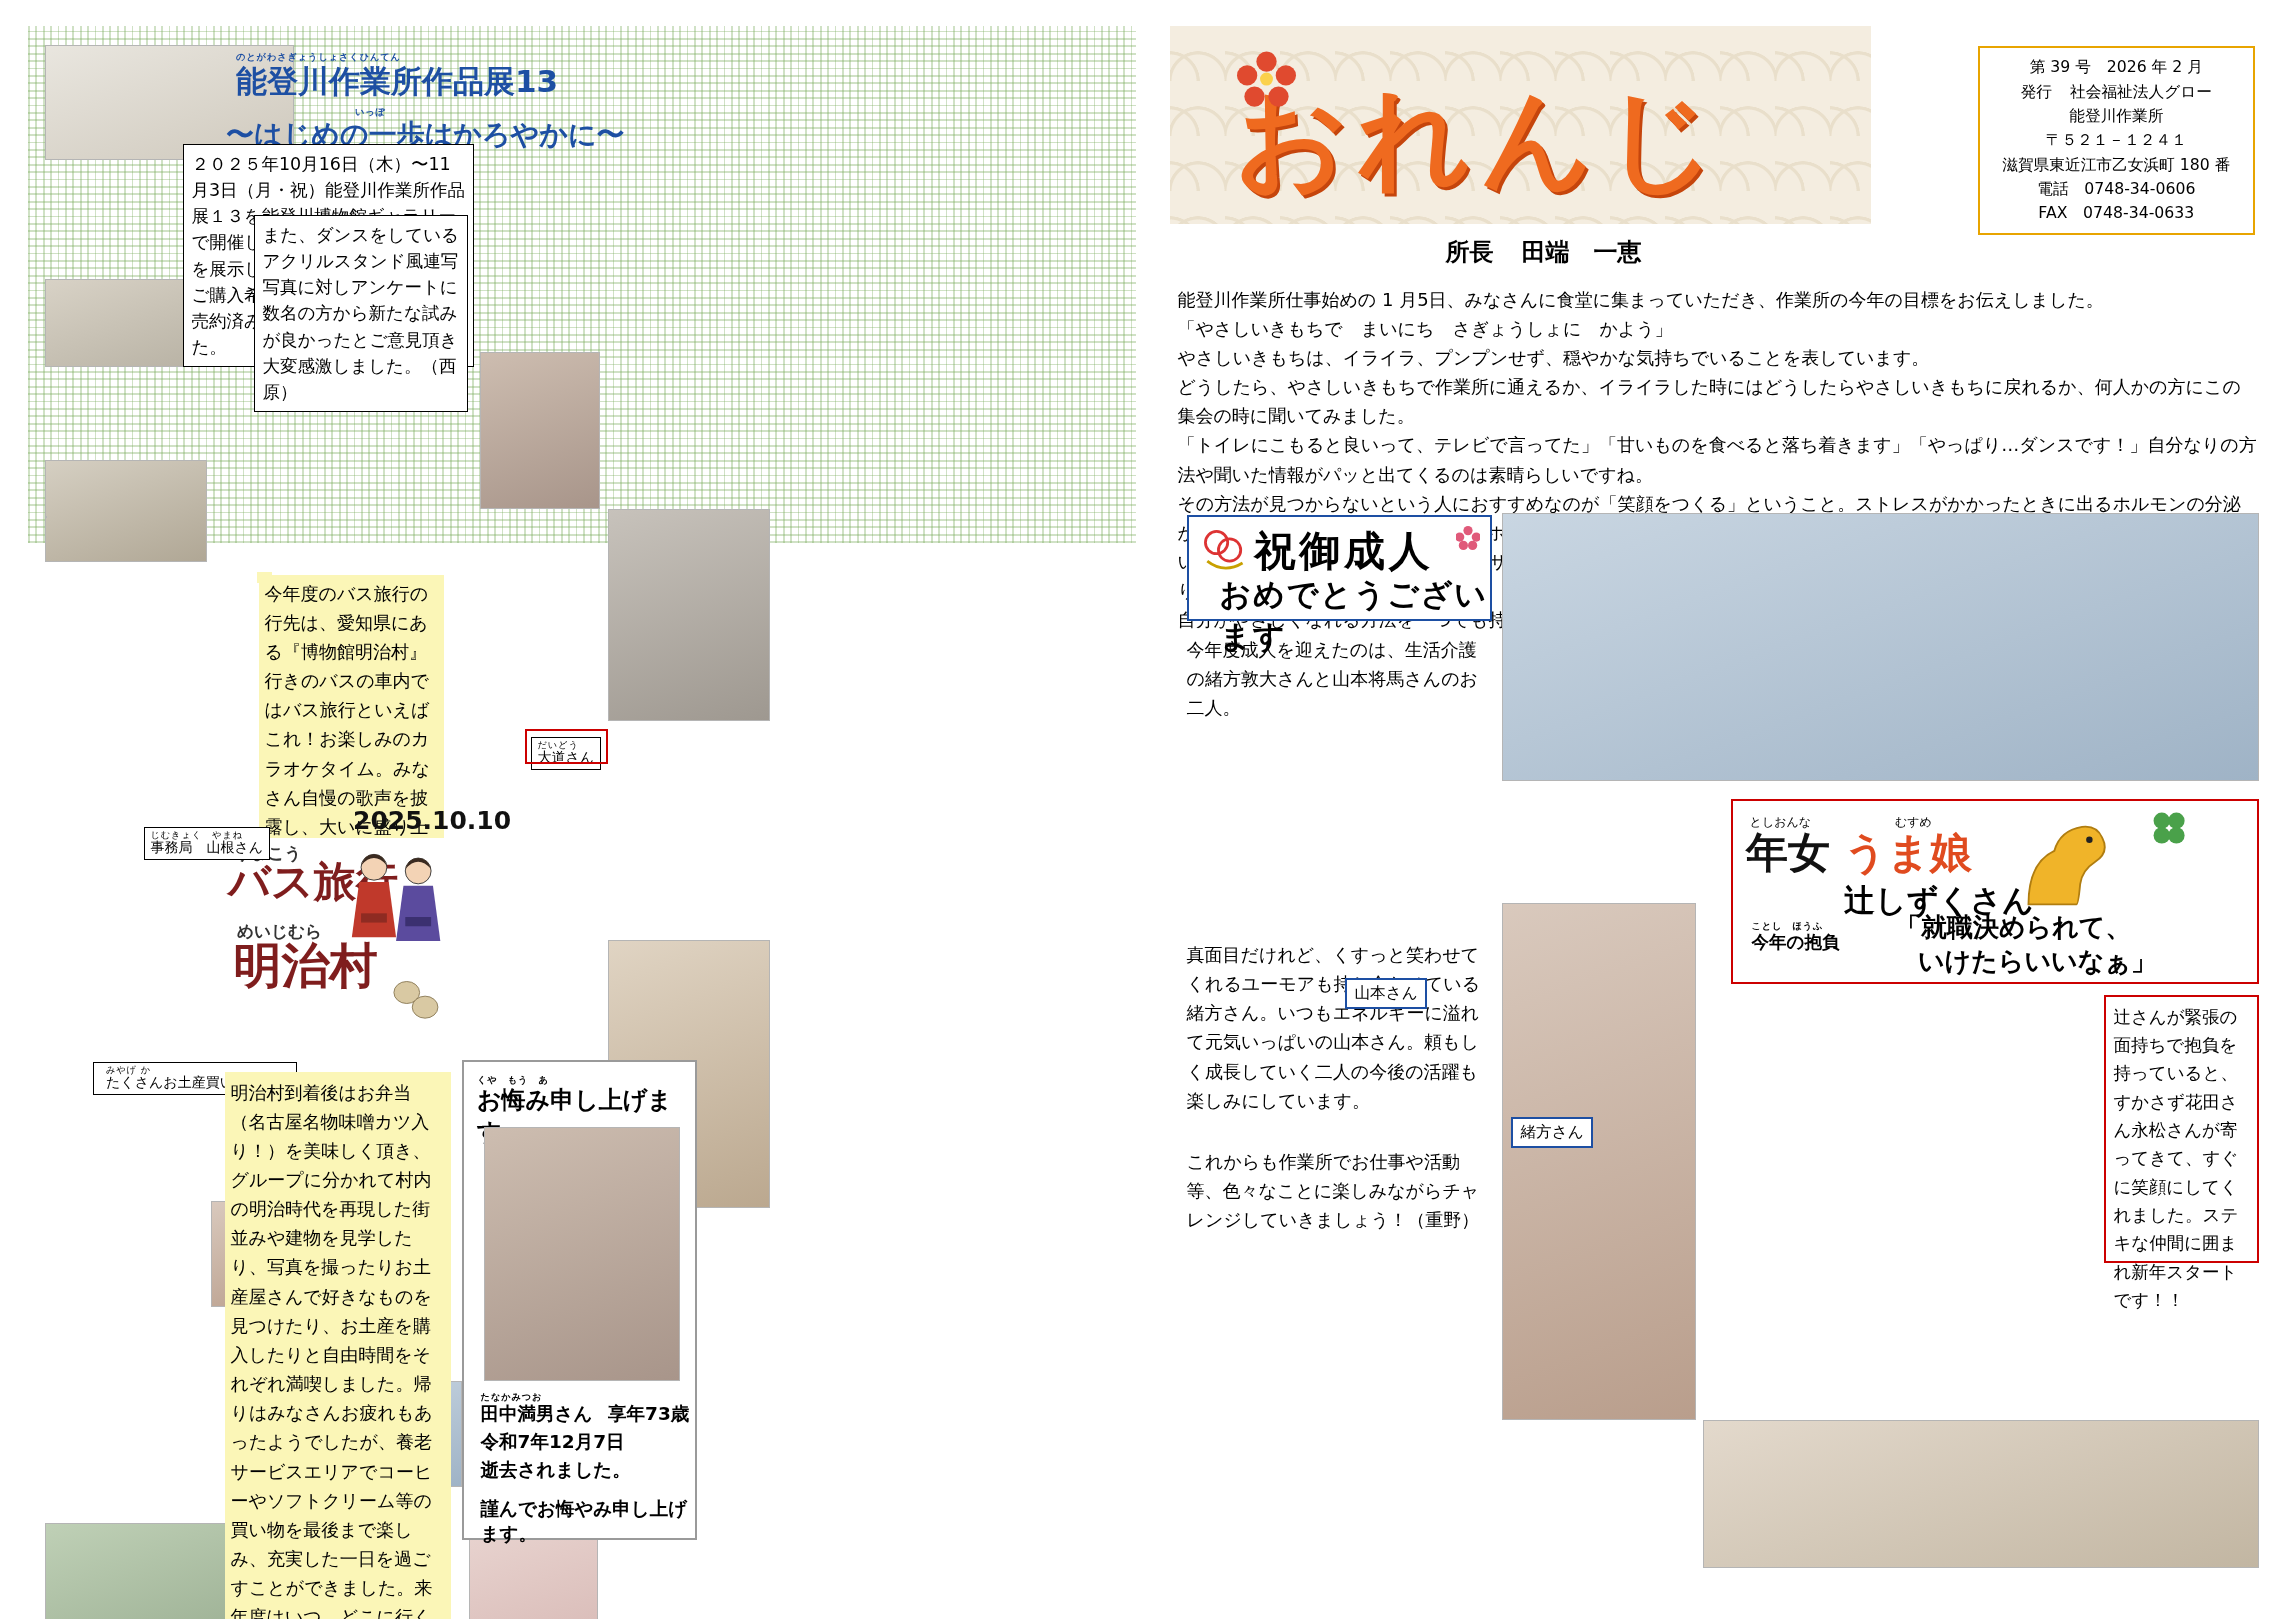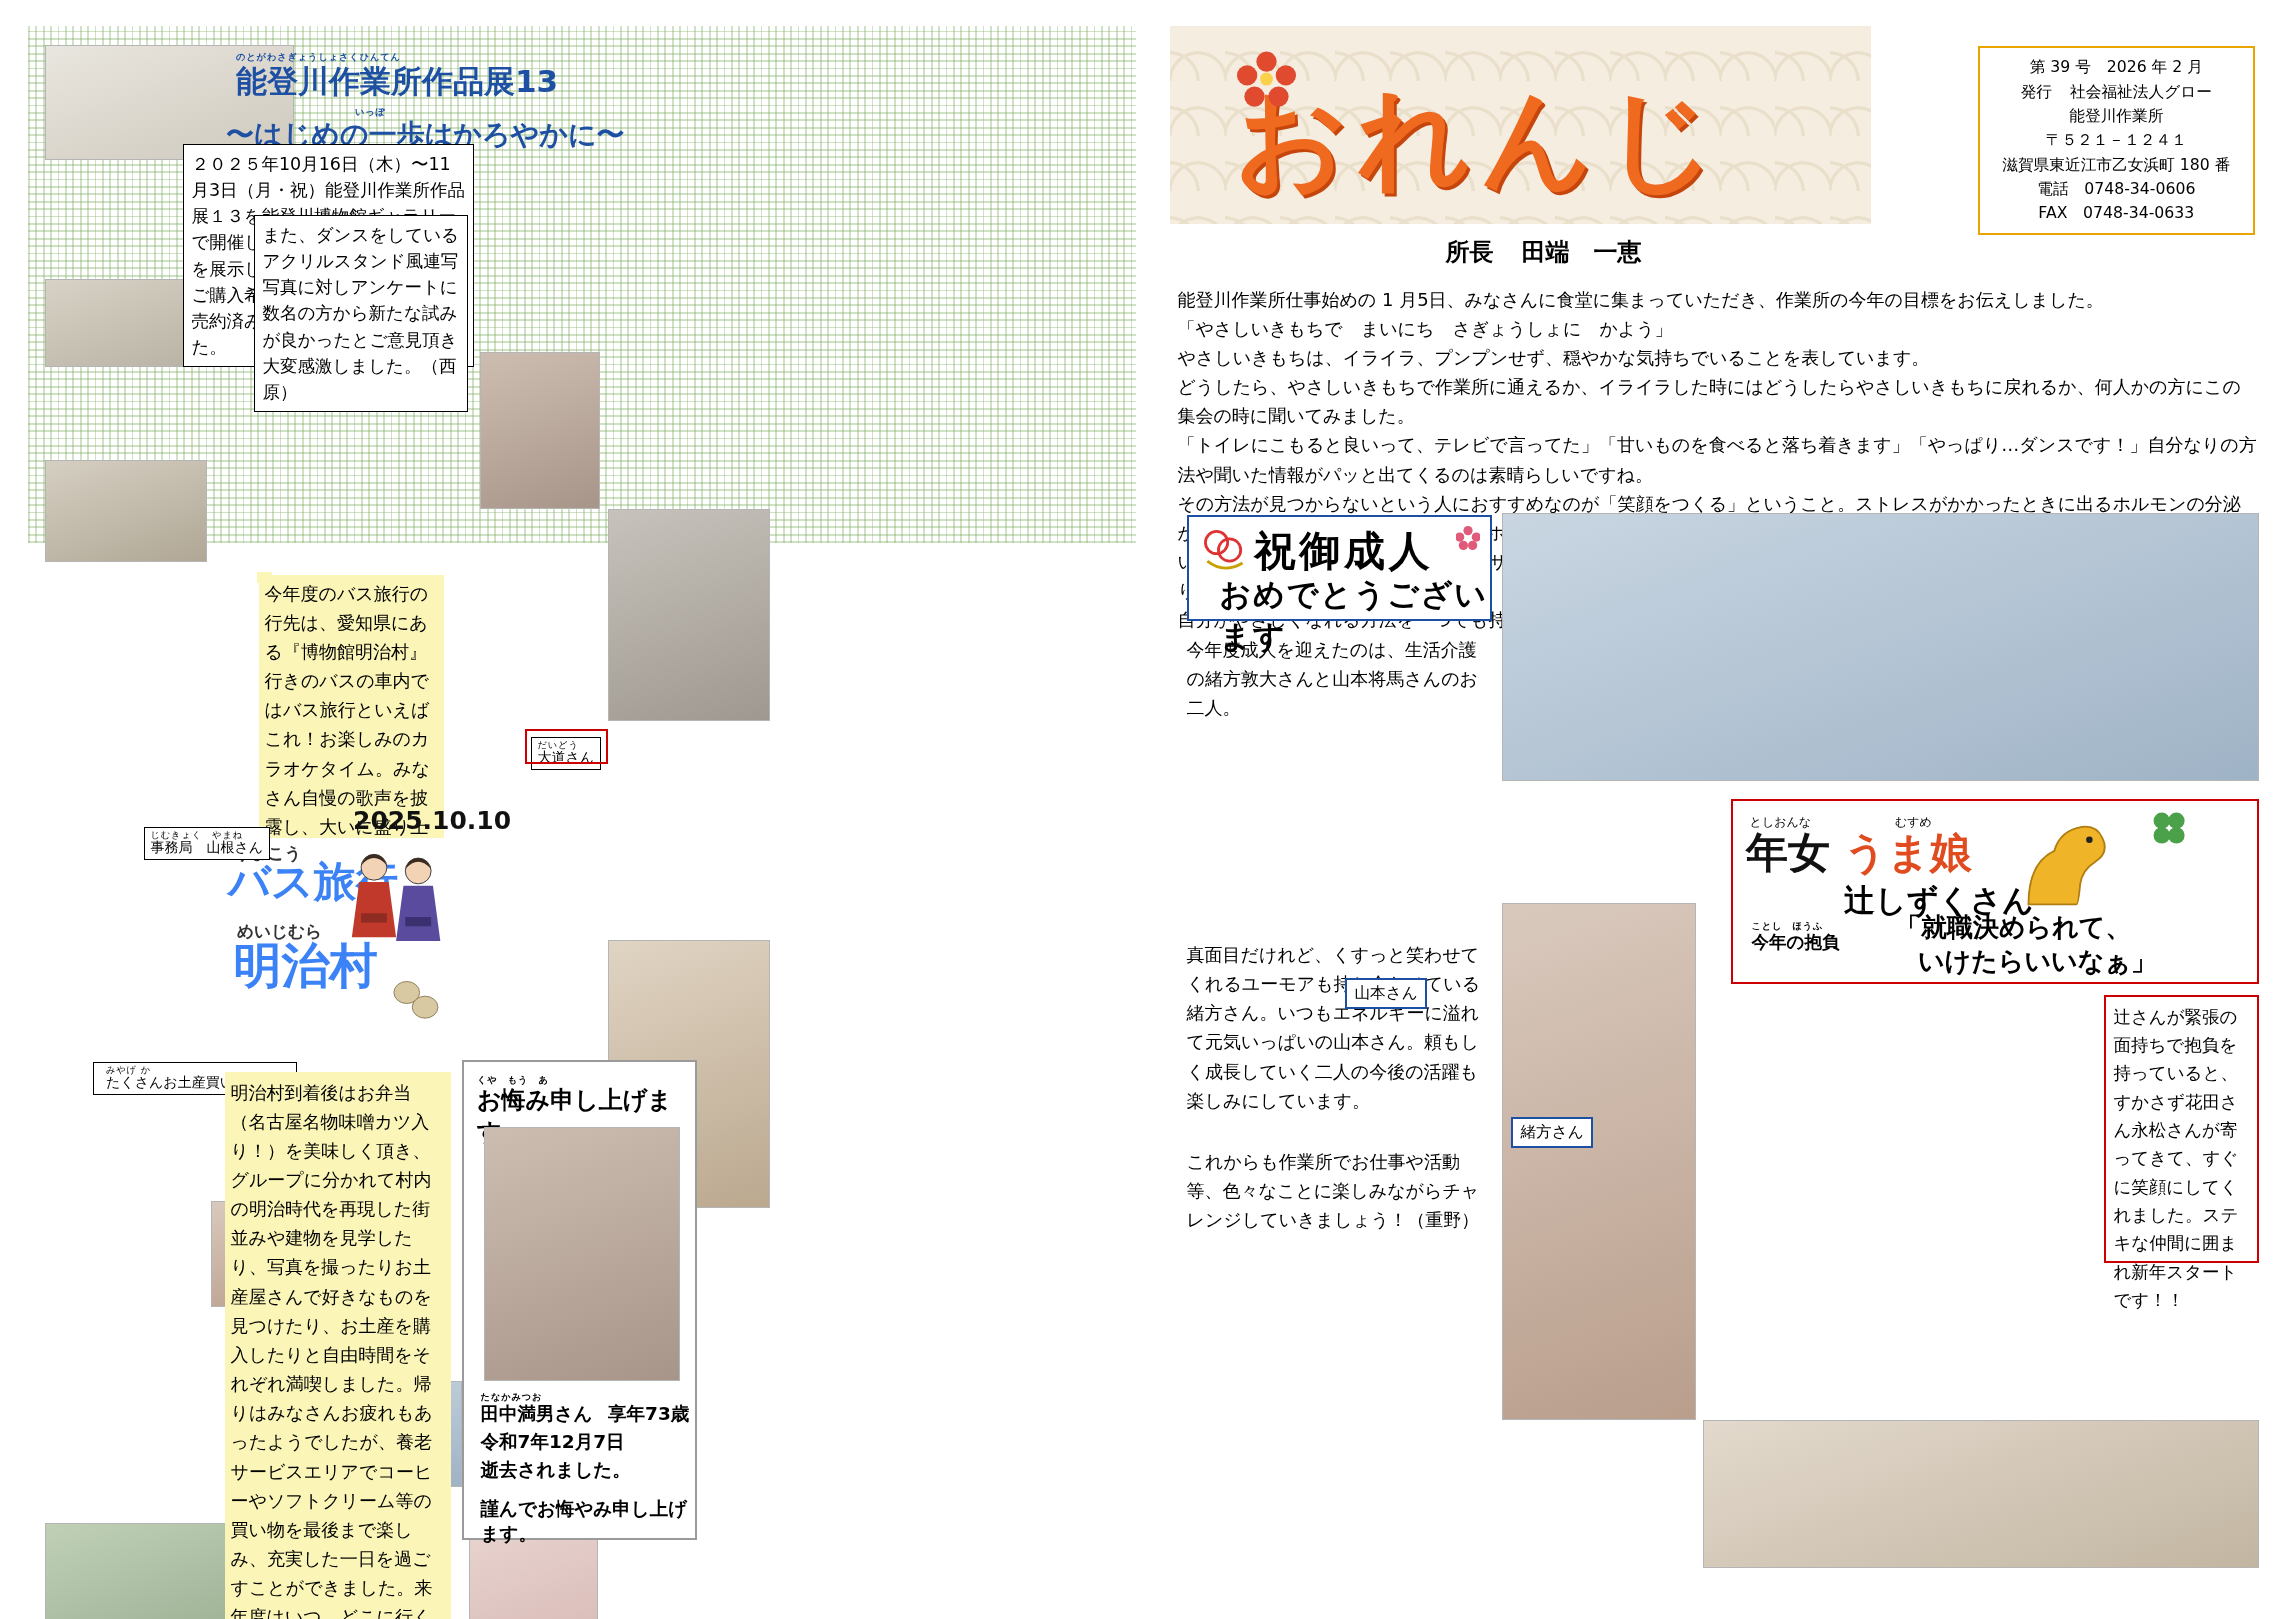--- a/index.html
+++ b/index.html
@@ -81,21 +81,21 @@
     font-size:14px; padding:1.8px 5.5px; white-space:nowrap;
   }
 
   .red-frame { border:2.8px solid #c00; }
   .blue-frame { border:2.8px solid #1d4fa3; }
   .gray-frame { border:2.8px solid #9a9a9a; background:#fff; }
 
   .date-stamp { position:absolute; font-size:25px; font-weight:bold; color:#111; }
 
   .bus-title {
-    position:absolute; font-weight:bold; color:#3b82f6; line-height:1.05;
+    position:absolute; font-weight:bold; color:#7f1d1d; line-height:1.05;
   }
 
   .shuku-box {
     position:absolute; border:2.8px solid #1d4fa3; background:#fff;
   }
 
   .toshionna-box { position:absolute; border:2.8px solid #c00; background:#fff; }
 
   
   .p1{background:linear-gradient(160deg,#e9e6df,#cfc9bd);}

